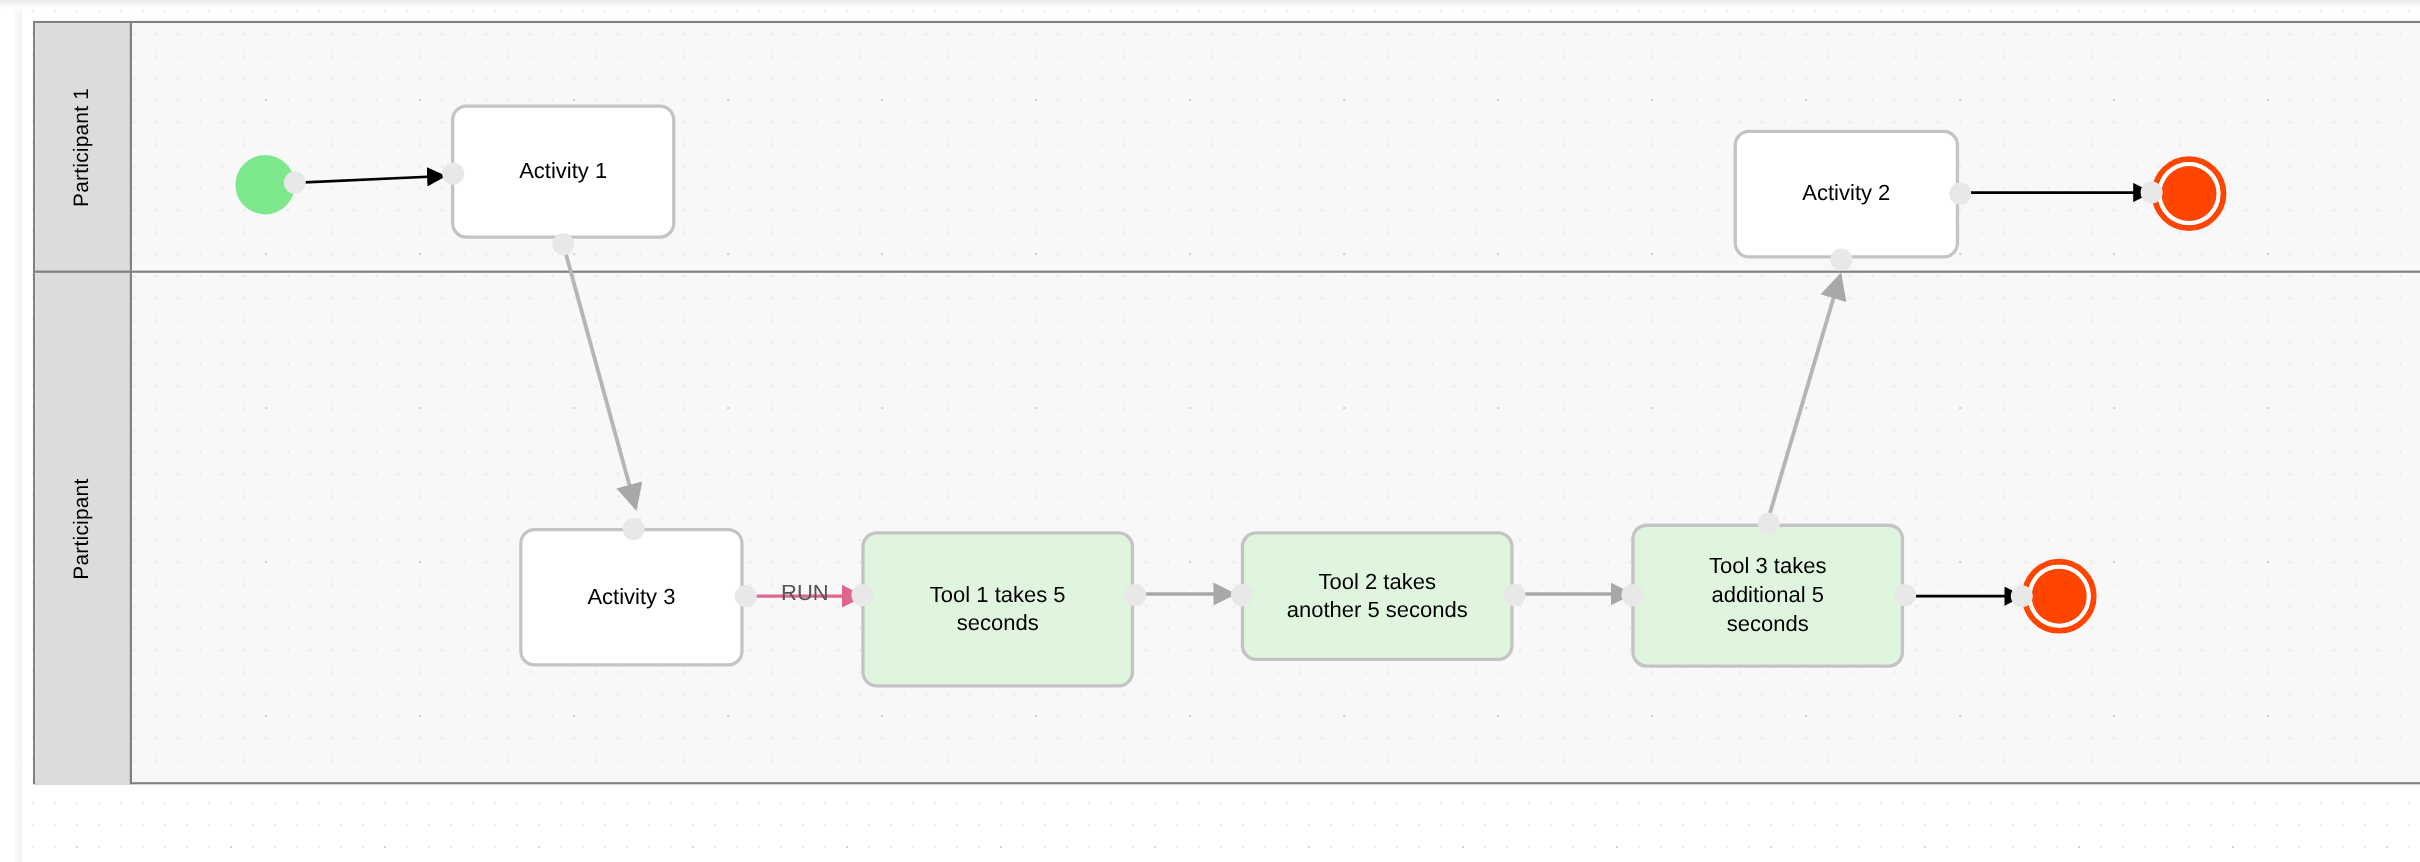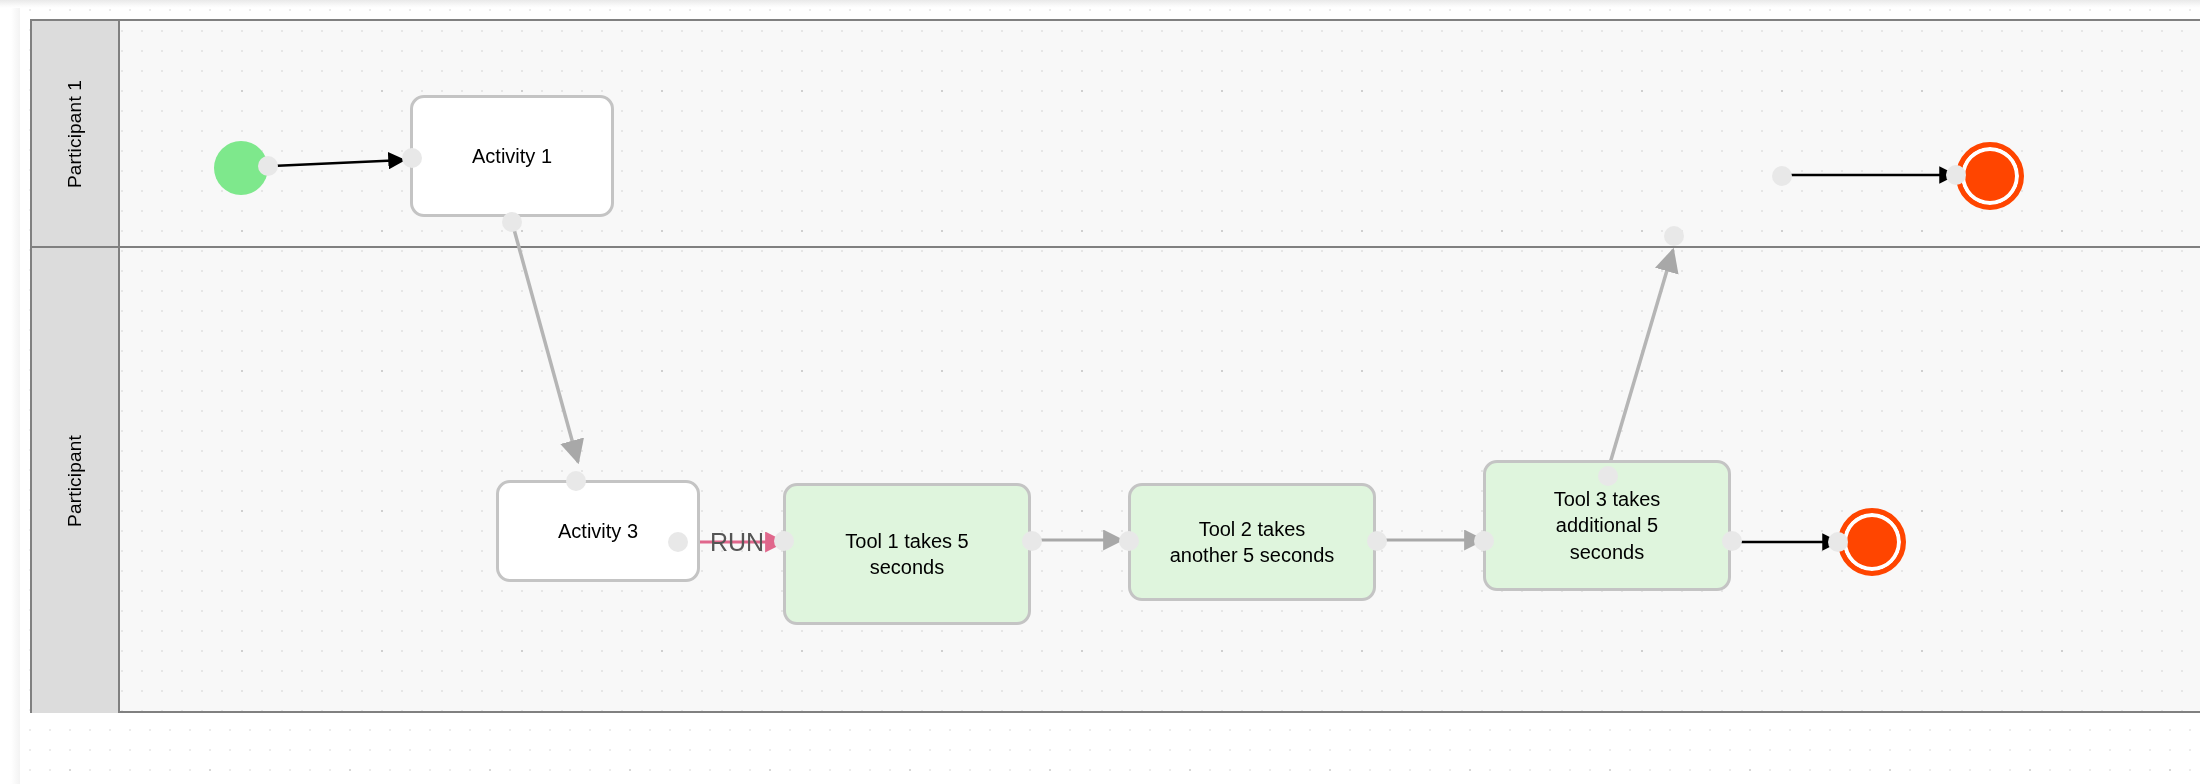--- a/index.html
+++ b/index.html
@@ -141,21 +141,21 @@
     position: absolute;
     left: 0; top: 0;
     width: 2200px;
     height: 784px;
     z-index: 5;
     overflow: visible;
     pointer-events: none;
   }
   .edge-label {
     position: absolute;
-    font-size: 25px;
+    font-size: 20px;
     color: #555555;
     z-index: 8;
     white-space: nowrap;
   }
 </style>
 </head>
 <body>
 
 <div id="app">
 
@@ -209,47 +209,50 @@
 
   <div class="node event start" style="left:214px; top:141px; width:54px; height:54px;"></div>
   <div class="dot" style="left:258px; top:156px;"></div>
 
   <div class="node task" style="left:410px; top:95px; width:204px; height:122px;">
     <span class="task-label">Activity 1</span>
   </div>
   <div class="dot" style="left:402px; top:148px;"></div>
   <div class="dot" style="left:502px; top:212px;"></div>
 
+  <div class="node task" style="left:1576px; top:118px; width:205px; height:117px;">
+    <span class="task-label">Activity 2</span>
+  </div>
   <div class="dot" style="left:1772px; top:166px;"></div>
   <div class="dot" style="left:1664px; top:226px;"></div>
 
   <div class="node event end" style="left:1956px; top:142px; width:68px; height:68px;"></div>
   <div class="dot" style="left:1946px; top:165px;"></div>
 
-  <div class="node task" style="left:496px; top:480px; width:204px; height:102px;">
+  <div class="node task" style="left:472px; top:480px; width:204px; height:126px;">
     <span class="task-label">Activity 3</span>
   </div>
   <div class="dot" style="left:566px; top:471px;"></div>
   <div class="dot" style="left:668px; top:532px;"></div>
 
   <div class="node task tool" style="left:783px; top:483px; width:248px; height:142px;">
     <span class="task-label">Tool 1 takes 5
 seconds</span>
   </div>
   <div class="dot" style="left:774px; top:531px;"></div>
   <div class="dot" style="left:1022px; top:531px;"></div>
 
   <div class="node task tool" style="left:1128px; top:483px; width:248px; height:118px;">
     <span class="task-label">Tool 2 takes
 another 5 seconds</span>
   </div>
   <div class="dot" style="left:1119px; top:531px;"></div>
   <div class="dot" style="left:1367px; top:531px;"></div>
 
-  <div class="node task tool" style="left:1483px; top:460px; width:248px; height:131px;">
+  <div class="node task tool" style="left:1483px; top:476px; width:248px; height:131px;">
     <span class="task-label">Tool 3 takes
 additional 5
 seconds</span>
   </div>
   <div class="dot" style="left:1474px; top:531px;"></div>
   <div class="dot" style="left:1722px; top:531px;"></div>
   <div class="dot" style="left:1598px; top:466px;"></div>
 
   <div class="node event end" style="left:1838px; top:508px; width:68px; height:68px;"></div>
   <div class="dot" style="left:1828px; top:532px;"></div>

